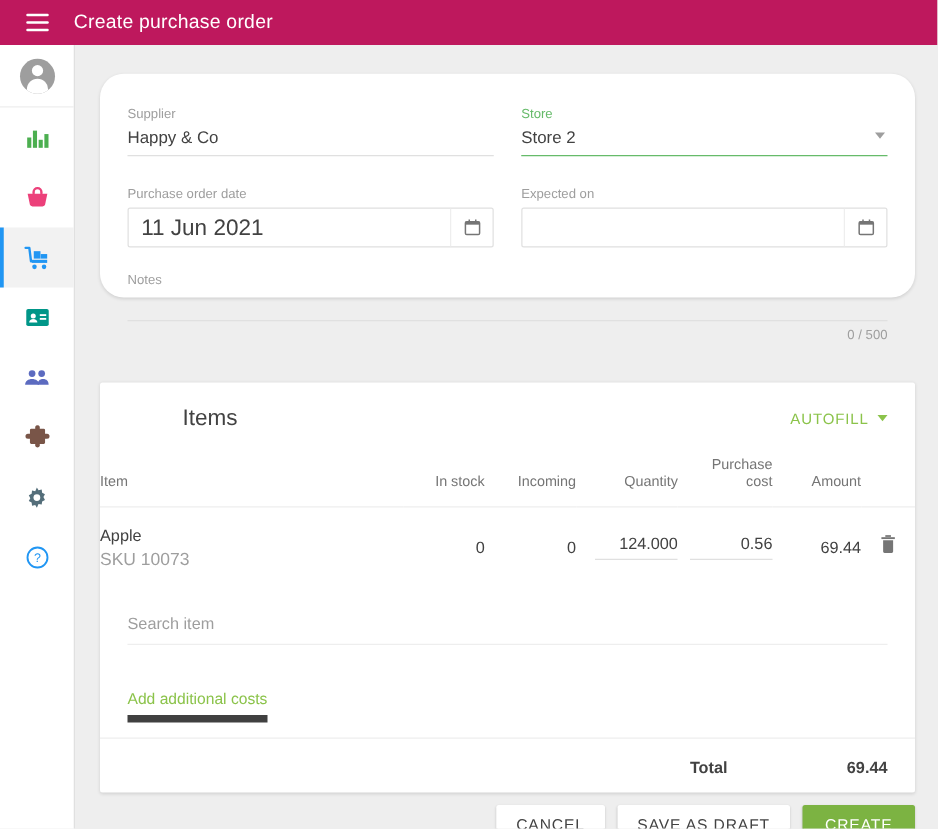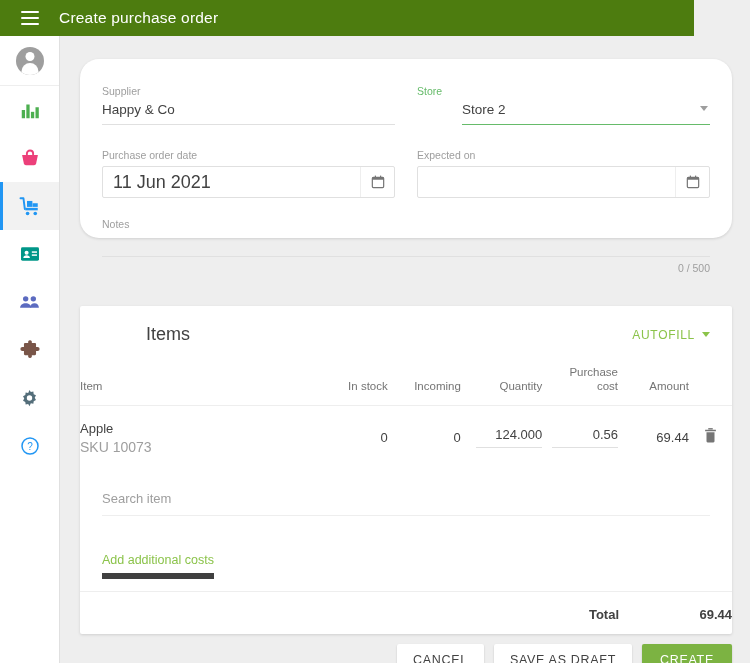--- a/index.html
+++ b/index.html
@@ -6,22 +6,22 @@
   html, body {
     width: 750px; height: 663px;
     font-family: "Liberation Sans", sans-serif;
     background: #eeeeee;
     overflow: hidden;
   }
   #app { position: relative; width: 750px; height: 663px; }
 
   
   .topbar {
-    position: absolute; left: 0; top: 0; width: 694px; height: 36px;
-    background: #4d7c0f; display: flex; align-items: center;
+    position: absolute; left: 0; top: 0; width: 750px; height: 36px;
+    background: #be185d; display: flex; align-items: center;
     z-index: 30;
   }
   .hamburger {
     width: 18px; height: 14px; margin-left: 21px; margin-right: 20px;
     display: flex; flex-direction: column; justify-content: space-between;
     cursor: pointer;
   }
   .hamburger i { display: block; height: 2px; background: #ffffff; border-radius: 1px; }
   .topbar-title {
     color: #ffffff; font-size: 15.5px; letter-spacing: .2px;
@@ -93,21 +93,21 @@
   }
   .field-label.focused { color: #66bb6a; }
   .field-underline {
     border: none; border-bottom: 1px solid #e0e0e0;
     width: 100%; font-size: 13.5px; color: #424242;
     font-family: "Liberation Sans", sans-serif;
     padding: 0 0 7px 0; background: transparent; outline: none;
     display: block;
   }
   .field-underline.focused-line { border-bottom: 1.5px solid #66bb6a; }
-  .select-row { position: relative; margin-left: 45px; }
+  .select-row { position: relative; }
   .select-caret {
     position: absolute; right: 2px; top: 4px;
     width: 0; height: 0;
     border-left: 4.5px solid transparent;
     border-right: 4.5px solid transparent;
     border-top: 5px solid #9e9e9e;
   }
 
   .date-box {
     border: 1px solid #e0e0e0; border-radius: 2px; height: 32px;
@@ -196,21 +196,21 @@
   .search-item::placeholder { color: #9e9e9e; }
 
   .addcosts-wrap { padding: 20px 22px 0 22px; }
   .addcosts {
     display: inline-block; color: #8bc34a; font-size: 12.5px;
     border-bottom: 6px solid #404040; padding-bottom: 6px; cursor: pointer;
   }
   .total-bar {
     border-top: 1px solid #eeeeee; margin-top: 12px;
     display: flex; align-items: center; justify-content: flex-end;
-    height: 46px; gap: 1px;
+    height: 46px; padding-right: 22px; gap: 16px;
   }
   .total-label { font-size: 13px; color: #424242; font-weight: bold; width: 110px; text-align: right; }
   .total-value { font-size: 13px; color: #424242; font-weight: bold; width: 112px; text-align: right; }
 
   
   .actions {
     position: absolute; right: 18px; top: 608px;
     display: flex; align-items: center; gap: 10px;
   }
   .btn {

